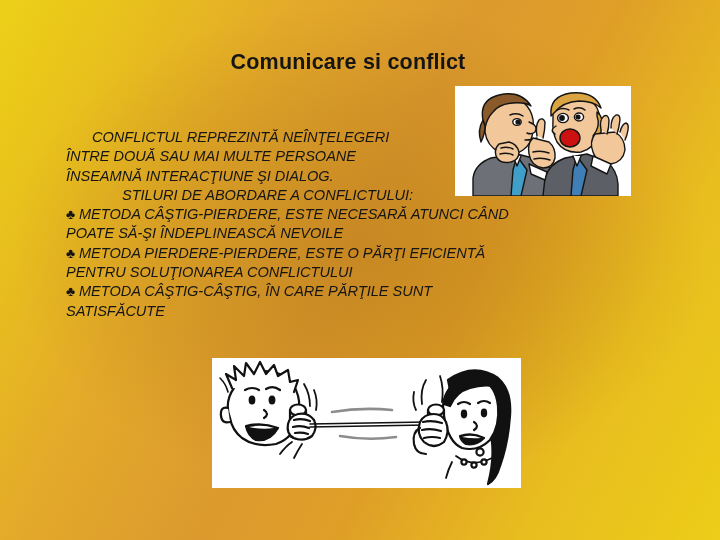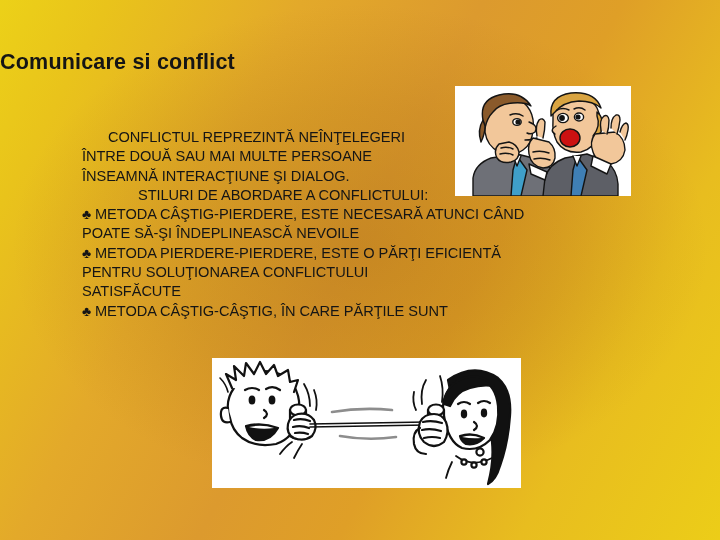--- a/index.html
+++ b/index.html
@@ -18,39 +18,40 @@
       radial-gradient(ellipse 62% 58% at 50% 46%, rgba(150,92,10,0.30) 0%, rgba(150,92,10,0.16) 45%, rgba(150,92,10,0.00) 78%),
       linear-gradient(118deg, #ecd118 0%, #e9c31b 11%, #e3a92a 30%, #dc9a2e 48%, #df9f27 62%, #e8bd1f 80%, #eccd18 100%);
   }
 
   
   #title {
     position: absolute;
     left: 0;
     top: 48px;
     width: 696px;
-    text-align: left;
+    text-align: center;
     font-size: 21.5px;
     font-weight: bold;
     color: #151515;
     letter-spacing: 0.2px;
     line-height: 28px;
     white-space: nowrap;
   }
 
   
   #bodytext {
     position: absolute;
-    left: 82px;
+    left: 66px;
     top: 128px;
     width: 600px;
     font-size: 14.6px;
     line-height: 19.3px;
     color: #151515;
     letter-spacing: -0.05px;
+    font-style: italic;
   }
   #bodytext .ln { white-space: nowrap; }
   #bodytext .ind1 { padding-left: 26px; }
   #bodytext .ind2 { padding-left: 56px; }
   #bodytext .club { font-size: 14px; }
 
   
   .pic {
     position: absolute;
     background: #ffffff;
@@ -79,22 +80,22 @@
 
   <div id="bodytext">
       <div class="ln ind1"><span>CONFLICTUL REPREZINTĂ NEÎNŢELEGERI</span></div>
       <div class="ln"><span>ÎNTRE DOUĂ SAU MAI MULTE PERSOANE</span></div>
       <div class="ln"><span>ÎNSEAMNĂ INTERACŢIUNE ŞI DIALOG.</span></div>
       <div class="ln ind2"><span>STILURI DE ABORDARE A CONFLICTULUI:</span></div>
       <div class="ln"><span class="club">♣ </span><span>METODA CÂŞTIG-PIERDERE, ESTE NECESARĂ ATUNCI CÂND</span></div>
       <div class="ln"><span>POATE SĂ-ŞI ÎNDEPLINEASCĂ NEVOILE</span></div>
       <div class="ln"><span class="club">♣ </span><span>METODA PIERDERE-PIERDERE, ESTE O PĂRŢI EFICIENTĂ</span></div>
       <div class="ln"><span>PENTRU SOLUŢIONAREA CONFLICTULUI</span></div>
+      <div class="ln"><span class="club">♣ </span><span>METODA CÂŞTIG-CÂŞTIG, ÎN CARE PĂRŢILE SUNT</span></div>
       <div class="ln"><span>SATISFĂCUTE</span></div>
-      <div class="ln"><span class="club">♣ </span><span>METODA CÂŞTIG-CÂŞTIG, ÎN CARE PĂRŢILE SUNT</span></div>
     </div>
 
   <div class="pic" id="pic-argue">
     <svg viewBox="0 0 176 110" xmlns="http://www.w3.org/2000/svg">
       <rect x="0" y="0" width="176" height="110" fill="#ffffff"></rect>
       <g stroke="#141414" stroke-width="1.4" stroke-linejoin="round" stroke-linecap="round">
 
         <path d="M18 110 L18 92 Q20 78 36 72 L62 68 L86 74 Q98 80 100 94 L100 110 Z" fill="#6e7077"></path>
         <path d="M62 70 L72 84 L66 110 L56 110 L58 84 Z" fill="#3f9fc9"></path>
         <path d="M58 70 L62 80 L66 70" fill="#ffffff"></path>

